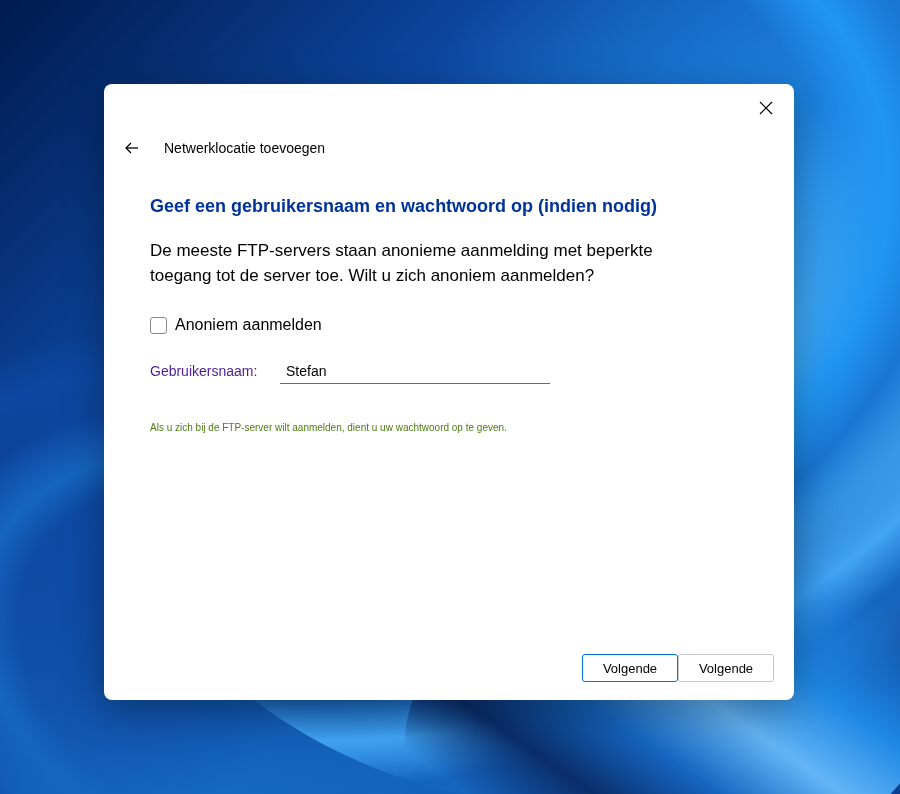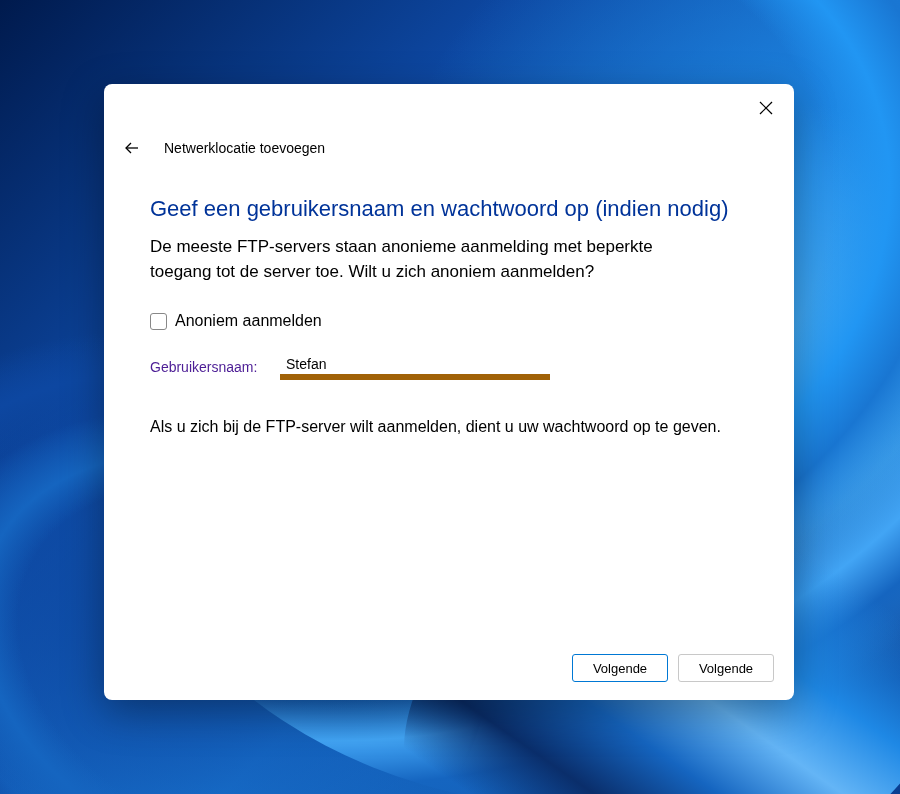--- a/index.html
+++ b/index.html
@@ -127,24 +127,24 @@
       color: #000;
       font-weight: 400;
     }
     
     .content {
       padding: 38px 46px 0 46px;
       flex: 1;
     }
     
     .page-heading {
-      font-size: 22px;
+      font-size: 18px;
       color: #003399;
-      font-weight: 400;
-      margin-bottom: 13px;
+      font-weight: 700;
+      margin-bottom: 22px;
     }
     
     .description {
       font-size: 17px;
       color: #000;
       line-height: 1.45;
       margin-bottom: 28px;
       max-width: 560px;
     }
     
@@ -180,38 +180,37 @@
     .field-label {
       font-size: 14px;
       color: #4c1d95;
       min-width: 118px;
     }
     
     .text-input {
       width: 270px;
       height: 26px;
       border: none;
-      border-bottom: 6px solid #a16207;
+      border-bottom: 1px solid #a16207;
       padding: 2px 6px;
       font-size: 14px;
       font-family: inherit;
       outline: none;
       background: #fff;
     }
     
     .hint-text {
-      font-size: 16px;
-      color: #000000;
+      font-size: 10px;
+      color: #4d7c0f;
     }
     
     .footer {
       padding: 16px 20px 18px 20px;
       display: flex;
       justify-content: flex-end;
-      gap: 10px;
     }
     
     .btn {
       min-width: 96px;
       height: 28px;
       border: 1px solid #c8c8c8;
       background: #fff;
       font-size: 13px;
       font-family: inherit;
       cursor: pointer;

